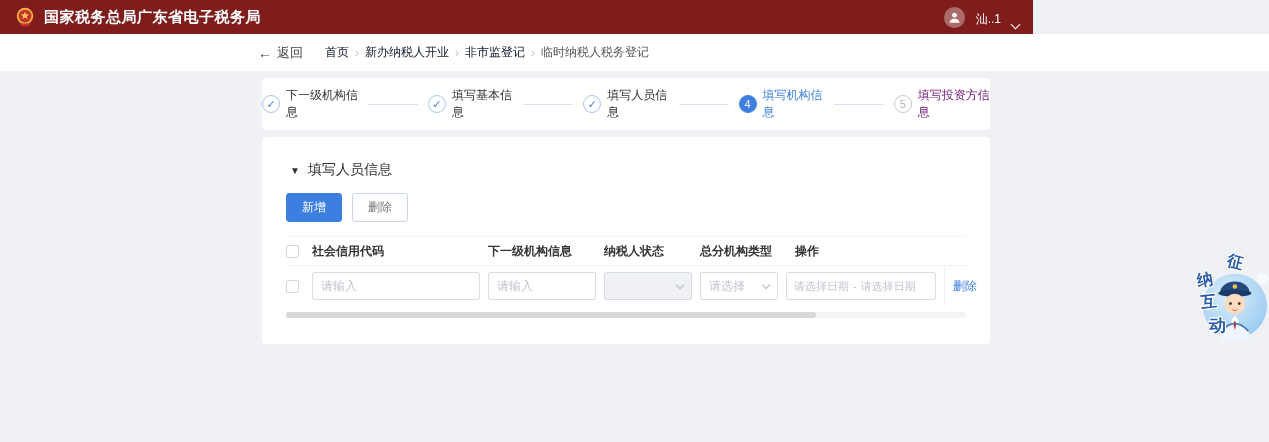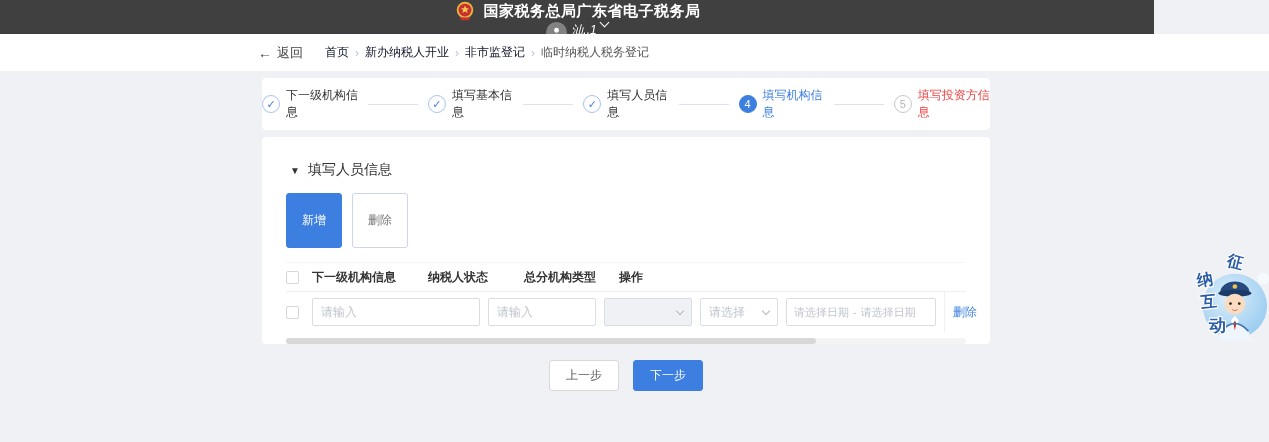--- a/index.html
+++ b/index.html
@@ -1,24 +1,24 @@
 <!DOCTYPE html>
 <html><head>
 <meta charset="utf-8">
 <style>
   * { margin:0; padding:0; box-sizing:border-box; }
   html,body { width:1269px; height:442px; overflow:hidden; }
   body { font-family:"Liberation Sans","DejaVu Sans",sans-serif; background:#f0f1f5; position:relative; font-size:12px; color:#333; }
 
   
-  .top-header { position:absolute; top:0; left:0; width:1154px; height:34px; background:#404040; display:flex; align-items:center; justify-content:space-between; padding:0 14px;flex-direction:column; }
+  .top-header { position:absolute; top:0; left:0; width:1033px; height:34px; background:#7f1d1d; display:flex; align-items:center; justify-content:space-between; padding:0 14px; }
   .brand { display:flex; align-items:center; gap:8px; }
   .logo { width:22px; height:22px; display:inline-flex; }
   .app-title { color:#fff; font-size:15px; font-weight:bold; letter-spacing:.5px; }
-  .user { display:flex; align-items:flex-start; gap:4px; cursor:pointer;font-style:italic; }
+  .user { display:flex; align-items:flex-end; gap:11px; cursor:pointer; }
   .avatar { width:21px; height:21px; border-radius:50%; background:rgba(255,255,255,.35); display:inline-flex; align-items:center; justify-content:center; }
   .user-name { color:#fff; font-size:12px; }
   .chev { width:7px; height:7px; border-right:1.5px solid #fff; border-bottom:1.5px solid #fff; transform:rotate(45deg); margin-top:-3px; }
 
   
   .crumb-bar { position:absolute; top:34px; left:0; width:1269px; height:38px; background:#fff; display:flex; align-items:center; padding-left:258px; border-bottom:1px solid #f2f2f2; }
   .back { display:flex; align-items:center; gap:5px; color:#444; font-size:13px; cursor:pointer; margin-right:22px; }
   .back-arrow { font-size:14px; color:#444; }
   .crumbs { display:flex; align-items:center; gap:6px; font-size:12px; }
   .crumb-link { color:#0f172a; cursor:pointer; }
@@ -30,30 +30,30 @@
   .steps-card { top:78px; height:52px; display:flex; align-items:center; justify-content:center; }
 
   .steps { display:flex; align-items:center; gap:10px; }
   .step { display:flex; align-items:center; gap:6px; }
   .step-circle { width:18px; height:18px; border-radius:50%; display:inline-flex; align-items:center; justify-content:center; font-size:11px; flex:none; }
   .step.done  .step-circle { border:1px solid #a7c4ef; color:#4080e0; background:#fff; }
   .step.done  .step-label  { color:#333; }
   .step.active .step-circle { background:#3d7fe0; color:#fff; border:1px solid #3d7fe0; }
   .step.active .step-label { color:#3d7fe0; font-weight:normal; }
   .step.pending .step-circle { border:1px solid #c9c9c9; color:#b5b5b5; background:#fff; }
-  .step.pending .step-label { color:#ef4444; }
+  .step.pending .step-label { color:#701a75; }
   .step-label { font-size:12px; }
   .connector { width:56px; height:1px; background:#d9e3f3; }
 
   
   .form-card { top:137px; height:207px; padding:24px 24px 0 24px; }
   .sec-title { display:flex; align-items:center; gap:8px; font-size:14px; color:#333; margin-left:4px; }
   .tri { font-size:10px; color:#333; cursor:pointer; }
   .btn-row { margin-top:14px; display:flex; gap:10px; }
-  .btn { font-size:12px; padding:18px 15px; border-radius:3px; cursor:pointer; display:inline-block; }
+  .btn { font-size:12px; padding:5px 15px; border-radius:3px; cursor:pointer; display:inline-block; }
   .btn-primary { background:#3d7fe0; color:#fff; border:1px solid #3d7fe0; }
   .btn-plain { background:#fff; color:#777; border:1px solid #ccd6e8; }
 
   
   .tbl { margin-top:14px; }
   .tr { display:flex; align-items:center; gap:8px; }
   .thead { height:30px; border-top:1px solid #f5f5f5; border-bottom:1px solid #eef0f4; font-weight:bold; color:#333; }
   .tbody { height:40px; }
   .cell-check { width:18px; flex:none; display:flex; align-items:center; }
   .checkbox { width:13px; height:13px; border:1px solid #d4d7dd; border-radius:2px; background:#fff; cursor:pointer; }
@@ -172,20 +172,21 @@
   <div class="btn-row">
     <span class="btn btn-primary">新增</span>
     <span class="btn btn-plain">删除</span>
   </div>
 
   <div class="tbl">
     <div class="tr thead">
       <span class="cell-check">
         <span class="checkbox"></span>
       </span>
+      <span class="c1">社会信用代码</span>
       <span class="c2">下一级机构信息</span>
       <span class="c3">纳税人状态</span>
       <span class="c4">总分机构类型</span>
       <span class="c6">操作</span>
     </div>
 
     <div class="tr tbody">
       <span class="cell-check">
         <span class="checkbox"></span>
       </span>
@@ -217,24 +218,20 @@
       <span class="c6">
         <span class="del-link">删除</span>
       </span>
     </div>
 
     <div class="hscroll">
       <span class="hthumb"></span>
     </div>
   </div>
 
-  <div class="footer-btns">
-    <span class="btn btn-prev">上一步</span>
-    <span class="btn btn-primary btn-next">下一步</span>
-  </div>
 </section>
 
 <div class="mascot">
   <svg viewBox="0 0 80 110" width="78" height="110">
     <defs>
       <radialGradient id="mg" cx="40%" cy="35%" r="75%">
         <stop offset="0%" stop-color="#ddeffb"></stop>
         <stop offset="100%" stop-color="#94c8ef"></stop>
       </radialGradient>
     </defs>

